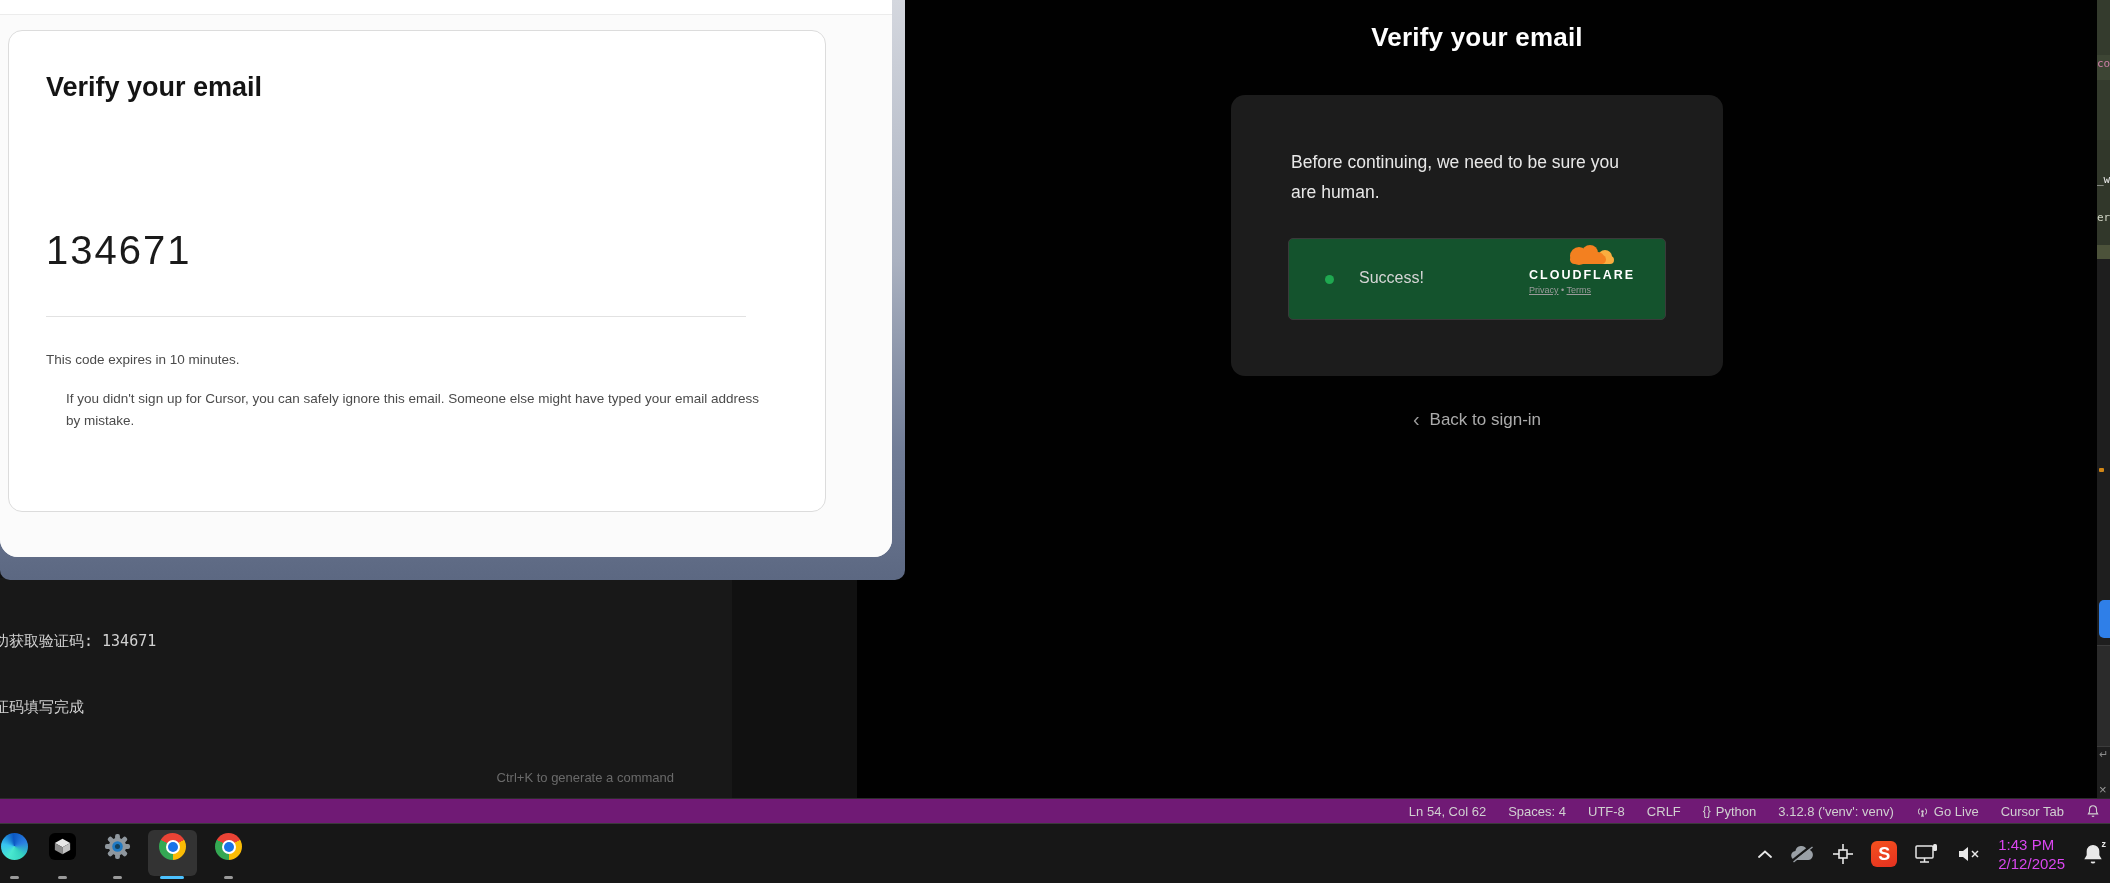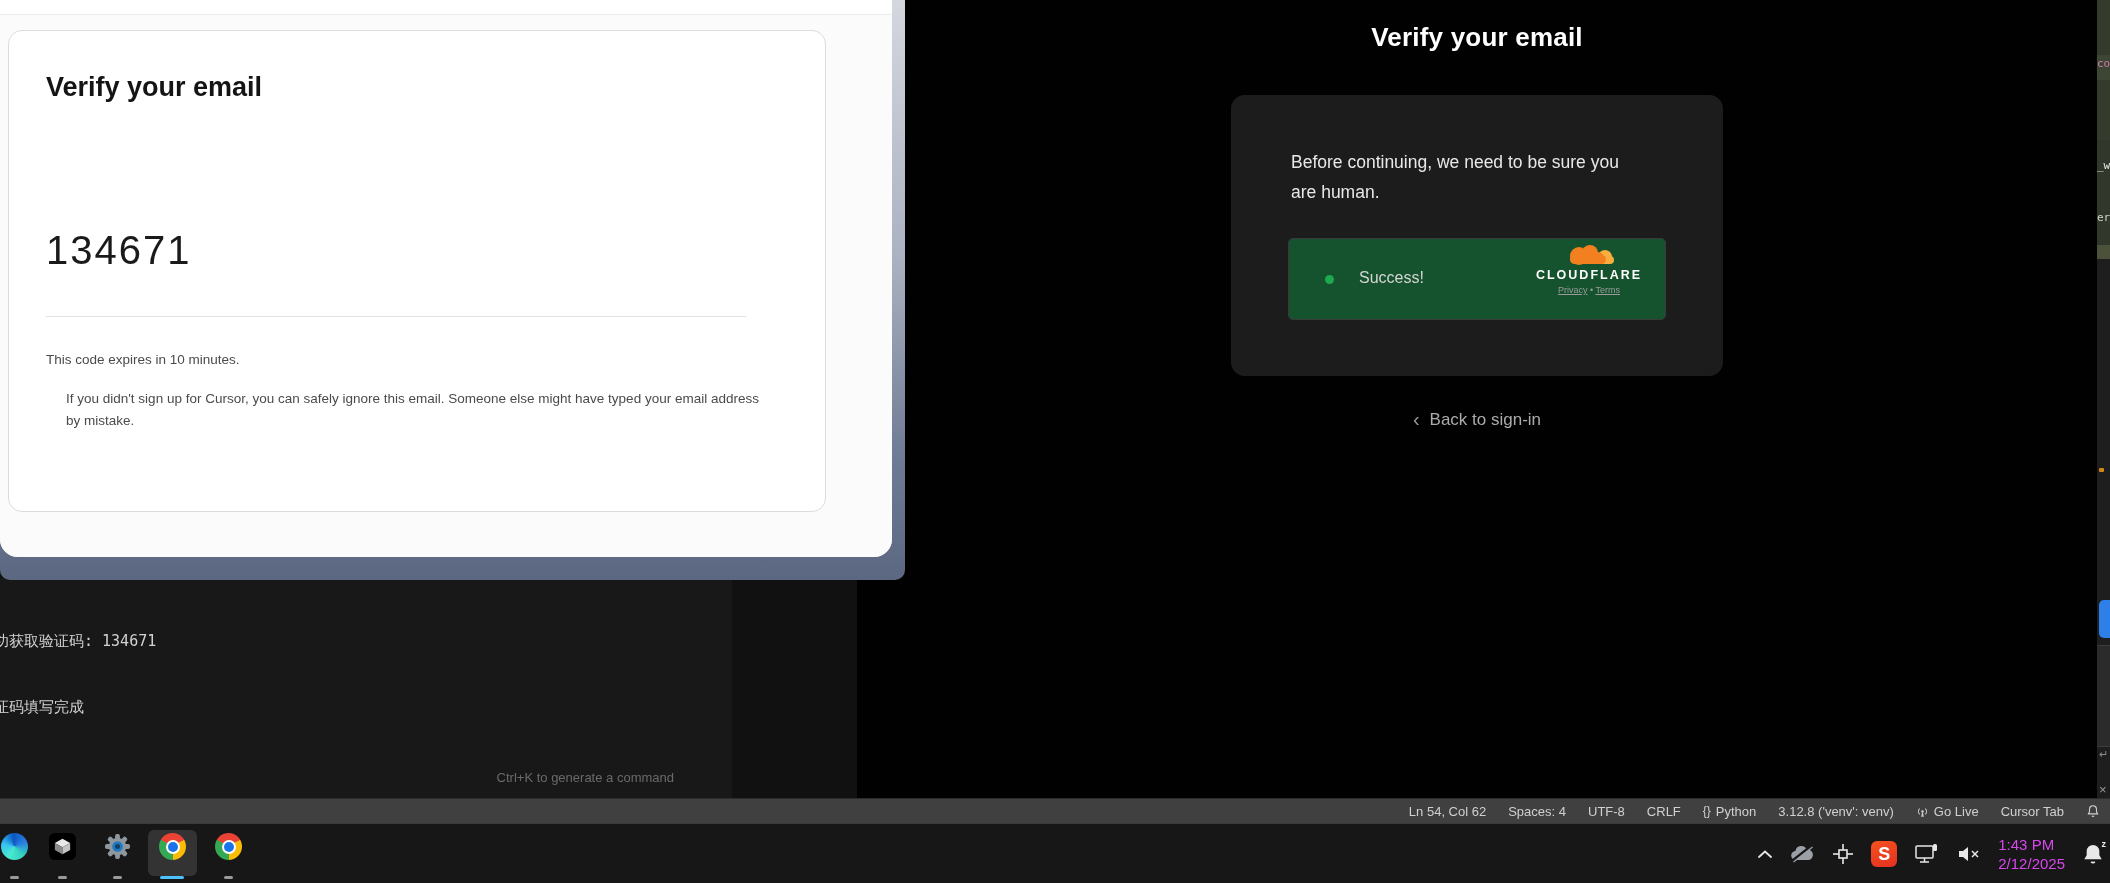--- a/index.html
+++ b/index.html
@@ -9,21 +9,21 @@
   
   #editor-sliver{position:absolute;right:0;top:0;width:13px;height:798px;background:#1e1e1e;border-left:1px solid #101010;}
   .sl-block{position:absolute;left:0;width:13px;}
   .sl-olive1{top:0;height:55px;background:#343b2d;}
   .sl-olive2{top:55px;height:25px;background:#3d4534;}
   .sl-olive3{top:80px;height:60px;background:#343b2d;}
   .sl-olive4{top:140px;height:105px;background:#31372a;}
   .sl-hl{top:245px;height:14px;background:#4c523a;}
   .sl-frag{position:absolute;left:0;font-family:"DejaVu Sans Mono",monospace;font-size:11px;line-height:11px;}
   .sl-frag.pink{top:58px;color:#cc7ea5;}
-  .sl-frag.white{top:160px;color:#e6e6e6;}
+  .sl-frag.white{top:174px;color:#e6e6e6;}
   .sl-frag.gray{top:212px;color:#cfd3c3;}
   .sl-dot{position:absolute;top:468px;left:2px;width:5px;height:4px;background:#d18616;border-radius:1px;}
   .sl-bluebtn{position:absolute;top:600px;left:2px;width:11px;height:38px;background:#2f7fe8;border-radius:5px 0 0 5px;}
   .sl-panel{position:absolute;top:645px;left:0;width:13px;height:100px;background:#2b2b2b;border-top:1px solid #3c3c3c;border-bottom:1px solid #3c3c3c;}
   .sl-return{position:absolute;top:748px;left:2px;color:#8a8a8a;font-size:11px;}
   .sl-close{position:absolute;top:782px;left:2px;color:#9a9a9a;font-size:13px;}
 
   
   #terminal{position:absolute;left:0;top:578px;width:732px;height:220px;background:#181818;overflow:hidden;}
   .term-lines{position:absolute;left:-6px;top:8px;font-family:"DejaVu Sans Mono",monospace;
@@ -33,21 +33,21 @@
   
   #browser{position:absolute;left:857px;top:0;width:1240px;height:798px;background:#010101;z-index:2;}
   .bw-title{position:absolute;top:22px;left:0;width:100%;text-align:center;color:#fff;
             font-size:26px;font-weight:bold;letter-spacing:.2px;}
   .bw-card{position:absolute;left:374px;top:95px;width:492px;height:281px;background:#1c1c1c;border-radius:14px;}
   .bw-card-text{position:absolute;left:60px;top:52px;width:352px;font-size:17.5px;line-height:30px;color:#e8e8e8;}
   .turnstile{position:absolute;left:57px;top:143px;width:376px;height:80px;background:#14532d;
              border:1px solid #3a3a3a;border-radius:5px;}
   .ts-dot{position:absolute;left:36px;top:36px;width:9px;height:9px;border-radius:50%;background:#1fa850;}
   .ts-status{position:absolute;left:70px;top:30px;font-size:16px;color:#d6d6d6;}
-  .cf-block{position:absolute;right:16px;top:6px;width:120px;text-align:center;}
+  .cf-block{position:absolute;right:16px;top:6px;width:120px;}
   .cf-cloud{display:block;margin:0 auto;}
   .cf-word{font-size:12.5px;font-weight:bold;color:#fff;letter-spacing:2px;line-height:13px;}
   .cf-links{margin-top:3px;font-size:9px;color:#9b9b9b;}
   .cf-links a{color:#9b9b9b;text-decoration:underline;margin-top:8px;}
   .bw-back{position:absolute;top:408px;left:0;width:100%;text-align:center;color:#ababab;font-size:17px;}
   .bw-back .chev{display:inline-block;margin-right:10px;font-size:20px;vertical-align:-1px;color:#9a9a9a;}
 
   
   #email-window{position:absolute;left:0;top:0;width:905px;height:580px;z-index:3;
       background:linear-gradient(180deg,#d4d7de 0%,#aab1c0 45%,#707c96 78%,#5c6882 100%);
@@ -60,21 +60,21 @@
            border:1px solid #dcdcdc;border-radius:14px;}
   .ew-title{position:absolute;left:46px;top:72px;font-size:27px;font-weight:bold;color:#141414;}
   .ew-body{position:absolute;left:46px;top:116px;width:730px;font-size:16.5px;line-height:30px;color:#3a3a3a;}
   .ew-body a{text-decoration:none;}
   .ew-code{position:absolute;left:46px;top:228px;font-size:40px;color:#1a1a1a;letter-spacing:2px;}
   .ew-divider{position:absolute;left:46px;top:316px;width:700px;height:1px;background:#e2e2e2;}
   .ew-expiry{position:absolute;left:46px;top:352px;font-size:13.5px;color:#4b4b4b;text-align:right;}
   .ew-disclaimer{position:absolute;left:46px;top:388px;width:706px;font-size:13.5px;line-height:22px;color:#4b4b4b;margin-left:20px;}
 
   
-  #statusbar{position:absolute;left:0;top:798px;width:2110px;height:25px;background:#404040;
+  #statusbar{position:absolute;left:0;top:798px;width:2110px;height:25px;background:#701a75;
              border-top:1px solid #2c2c2c;z-index:4;display:flex;align-items:center;
              justify-content:flex-end;gap:22px;padding-right:10px;box-sizing:border-box;
              color:#d0d0d0;font-size:13px;white-space:nowrap;}
   .sb-item{display:flex;align-items:center;gap:5px;}
   .sb-icon{font-size:12px;color:#cfcfcf;}
   #statusbar svg{display:block;}
 
   
   #taskbar{position:absolute;left:0;top:823px;width:2110px;height:60px;background:#171717;
            border-top:1px solid #3a3a3a;z-index:5;}

